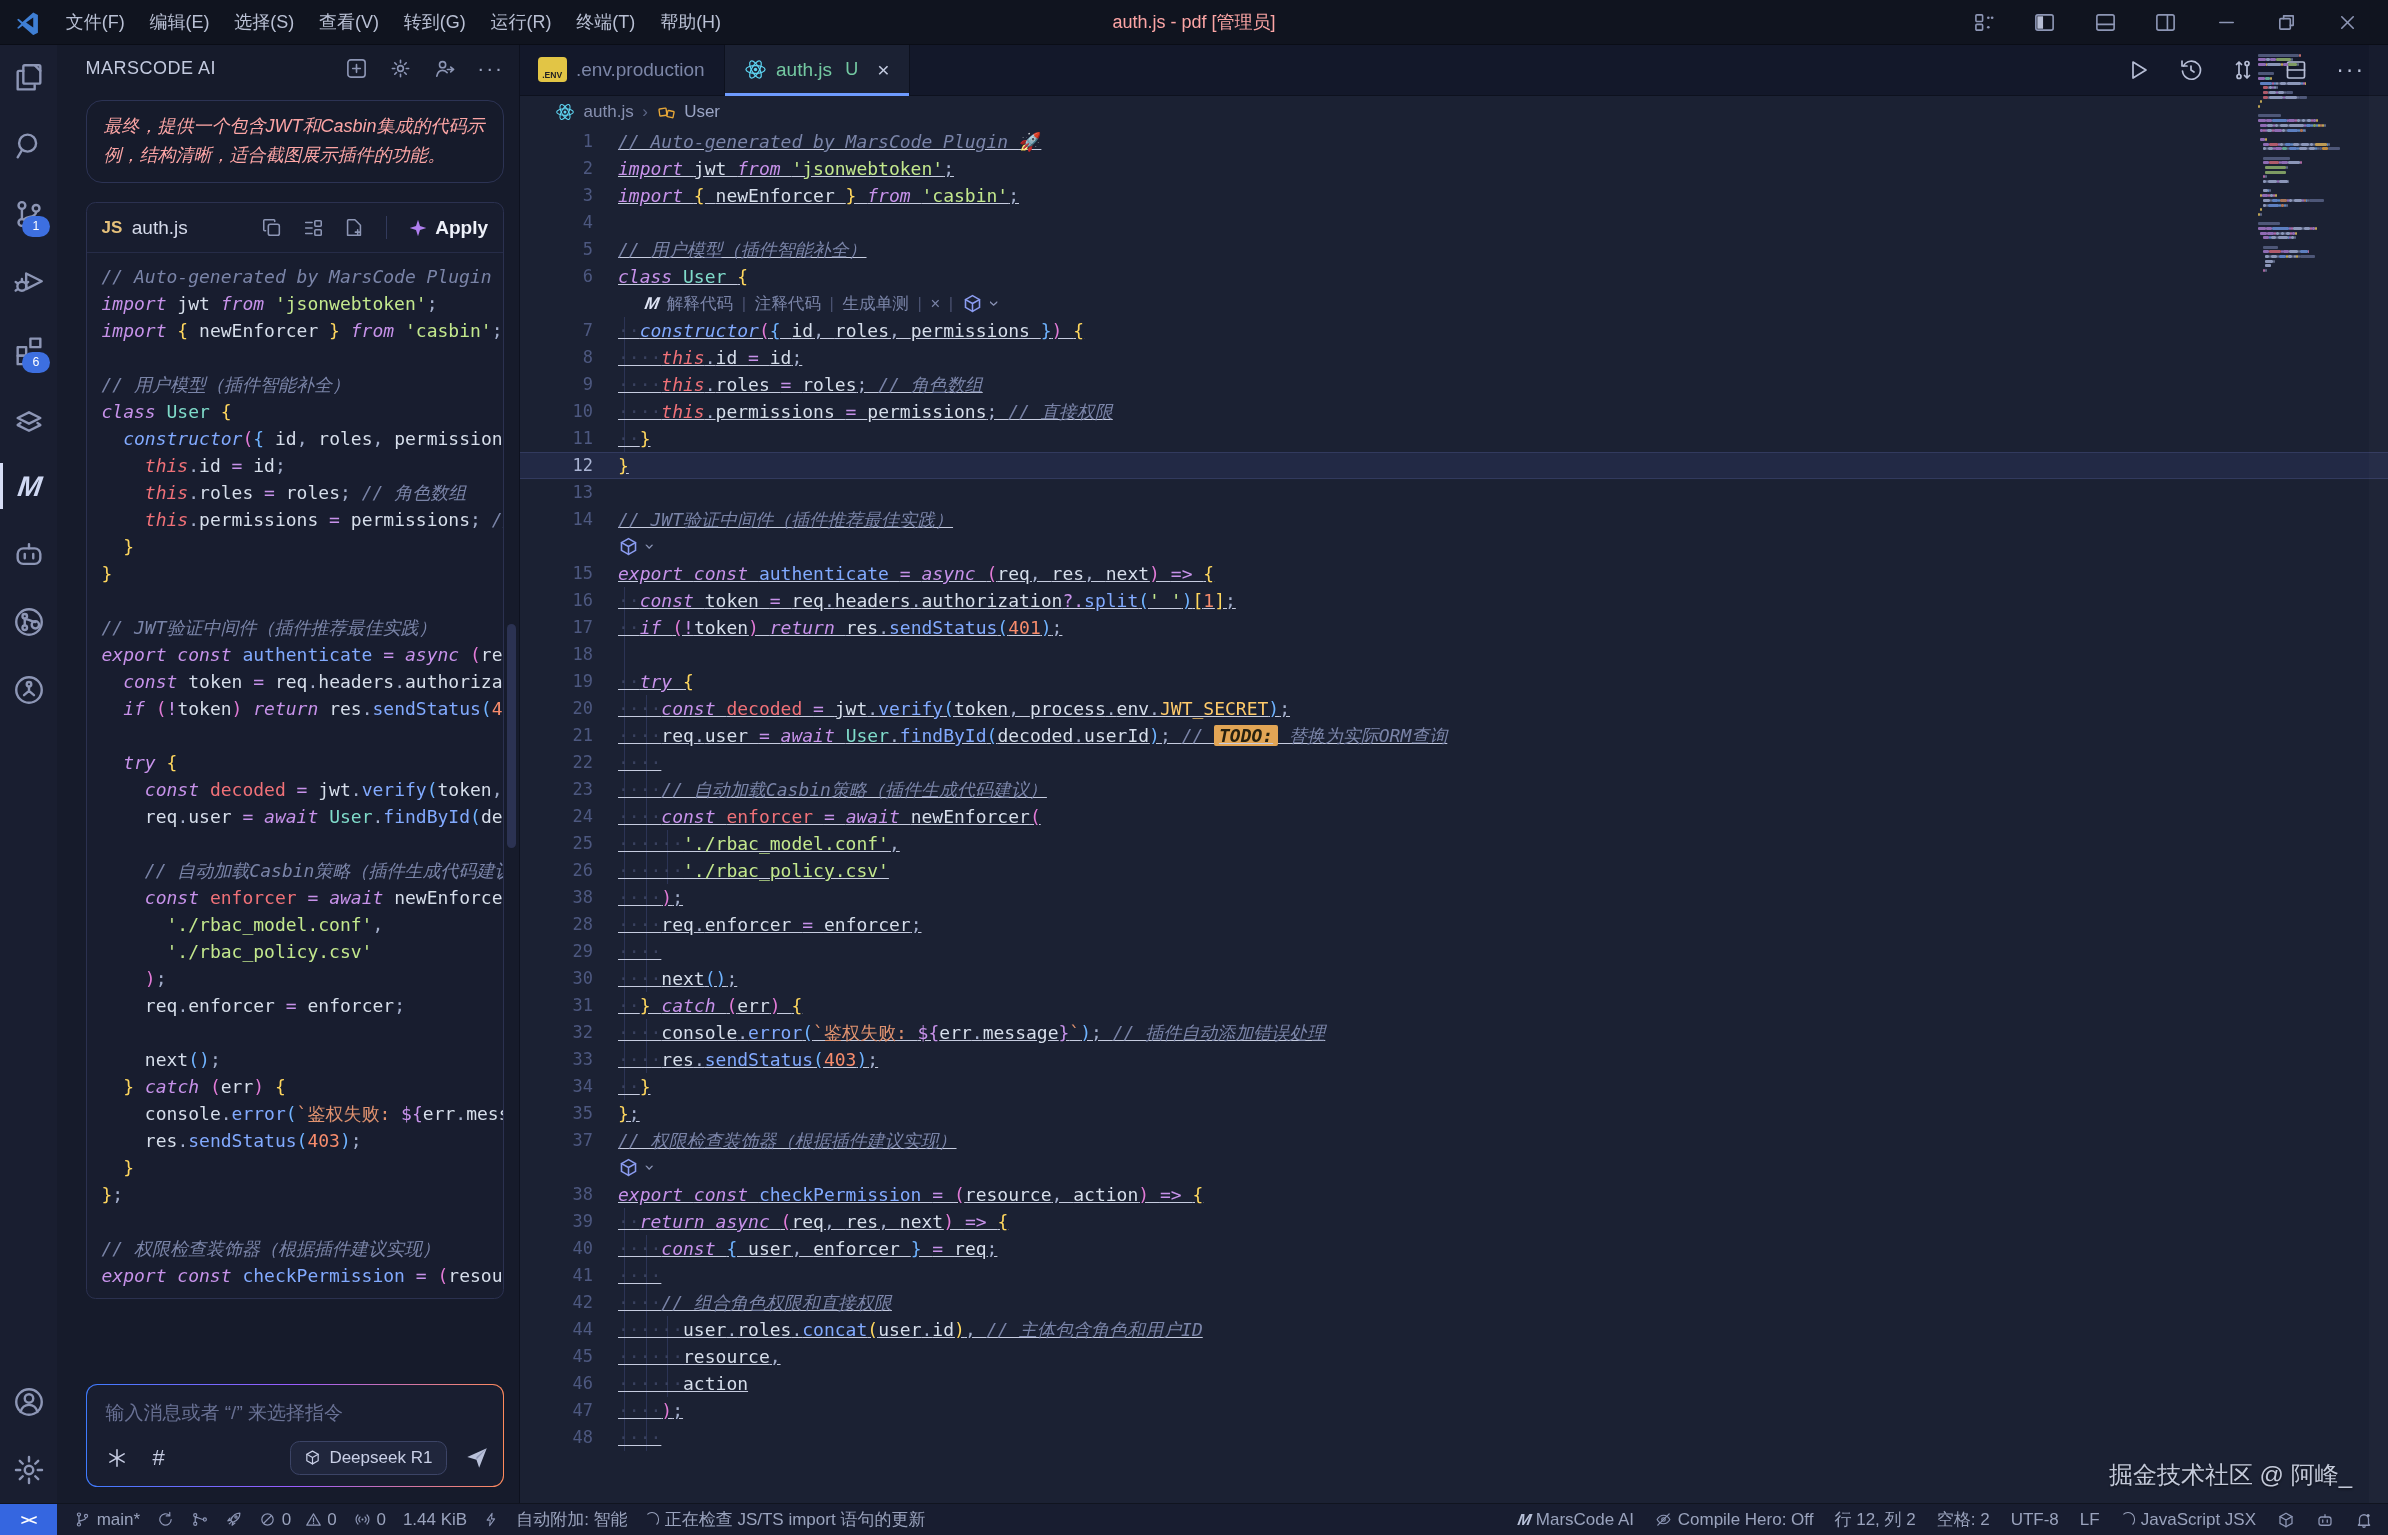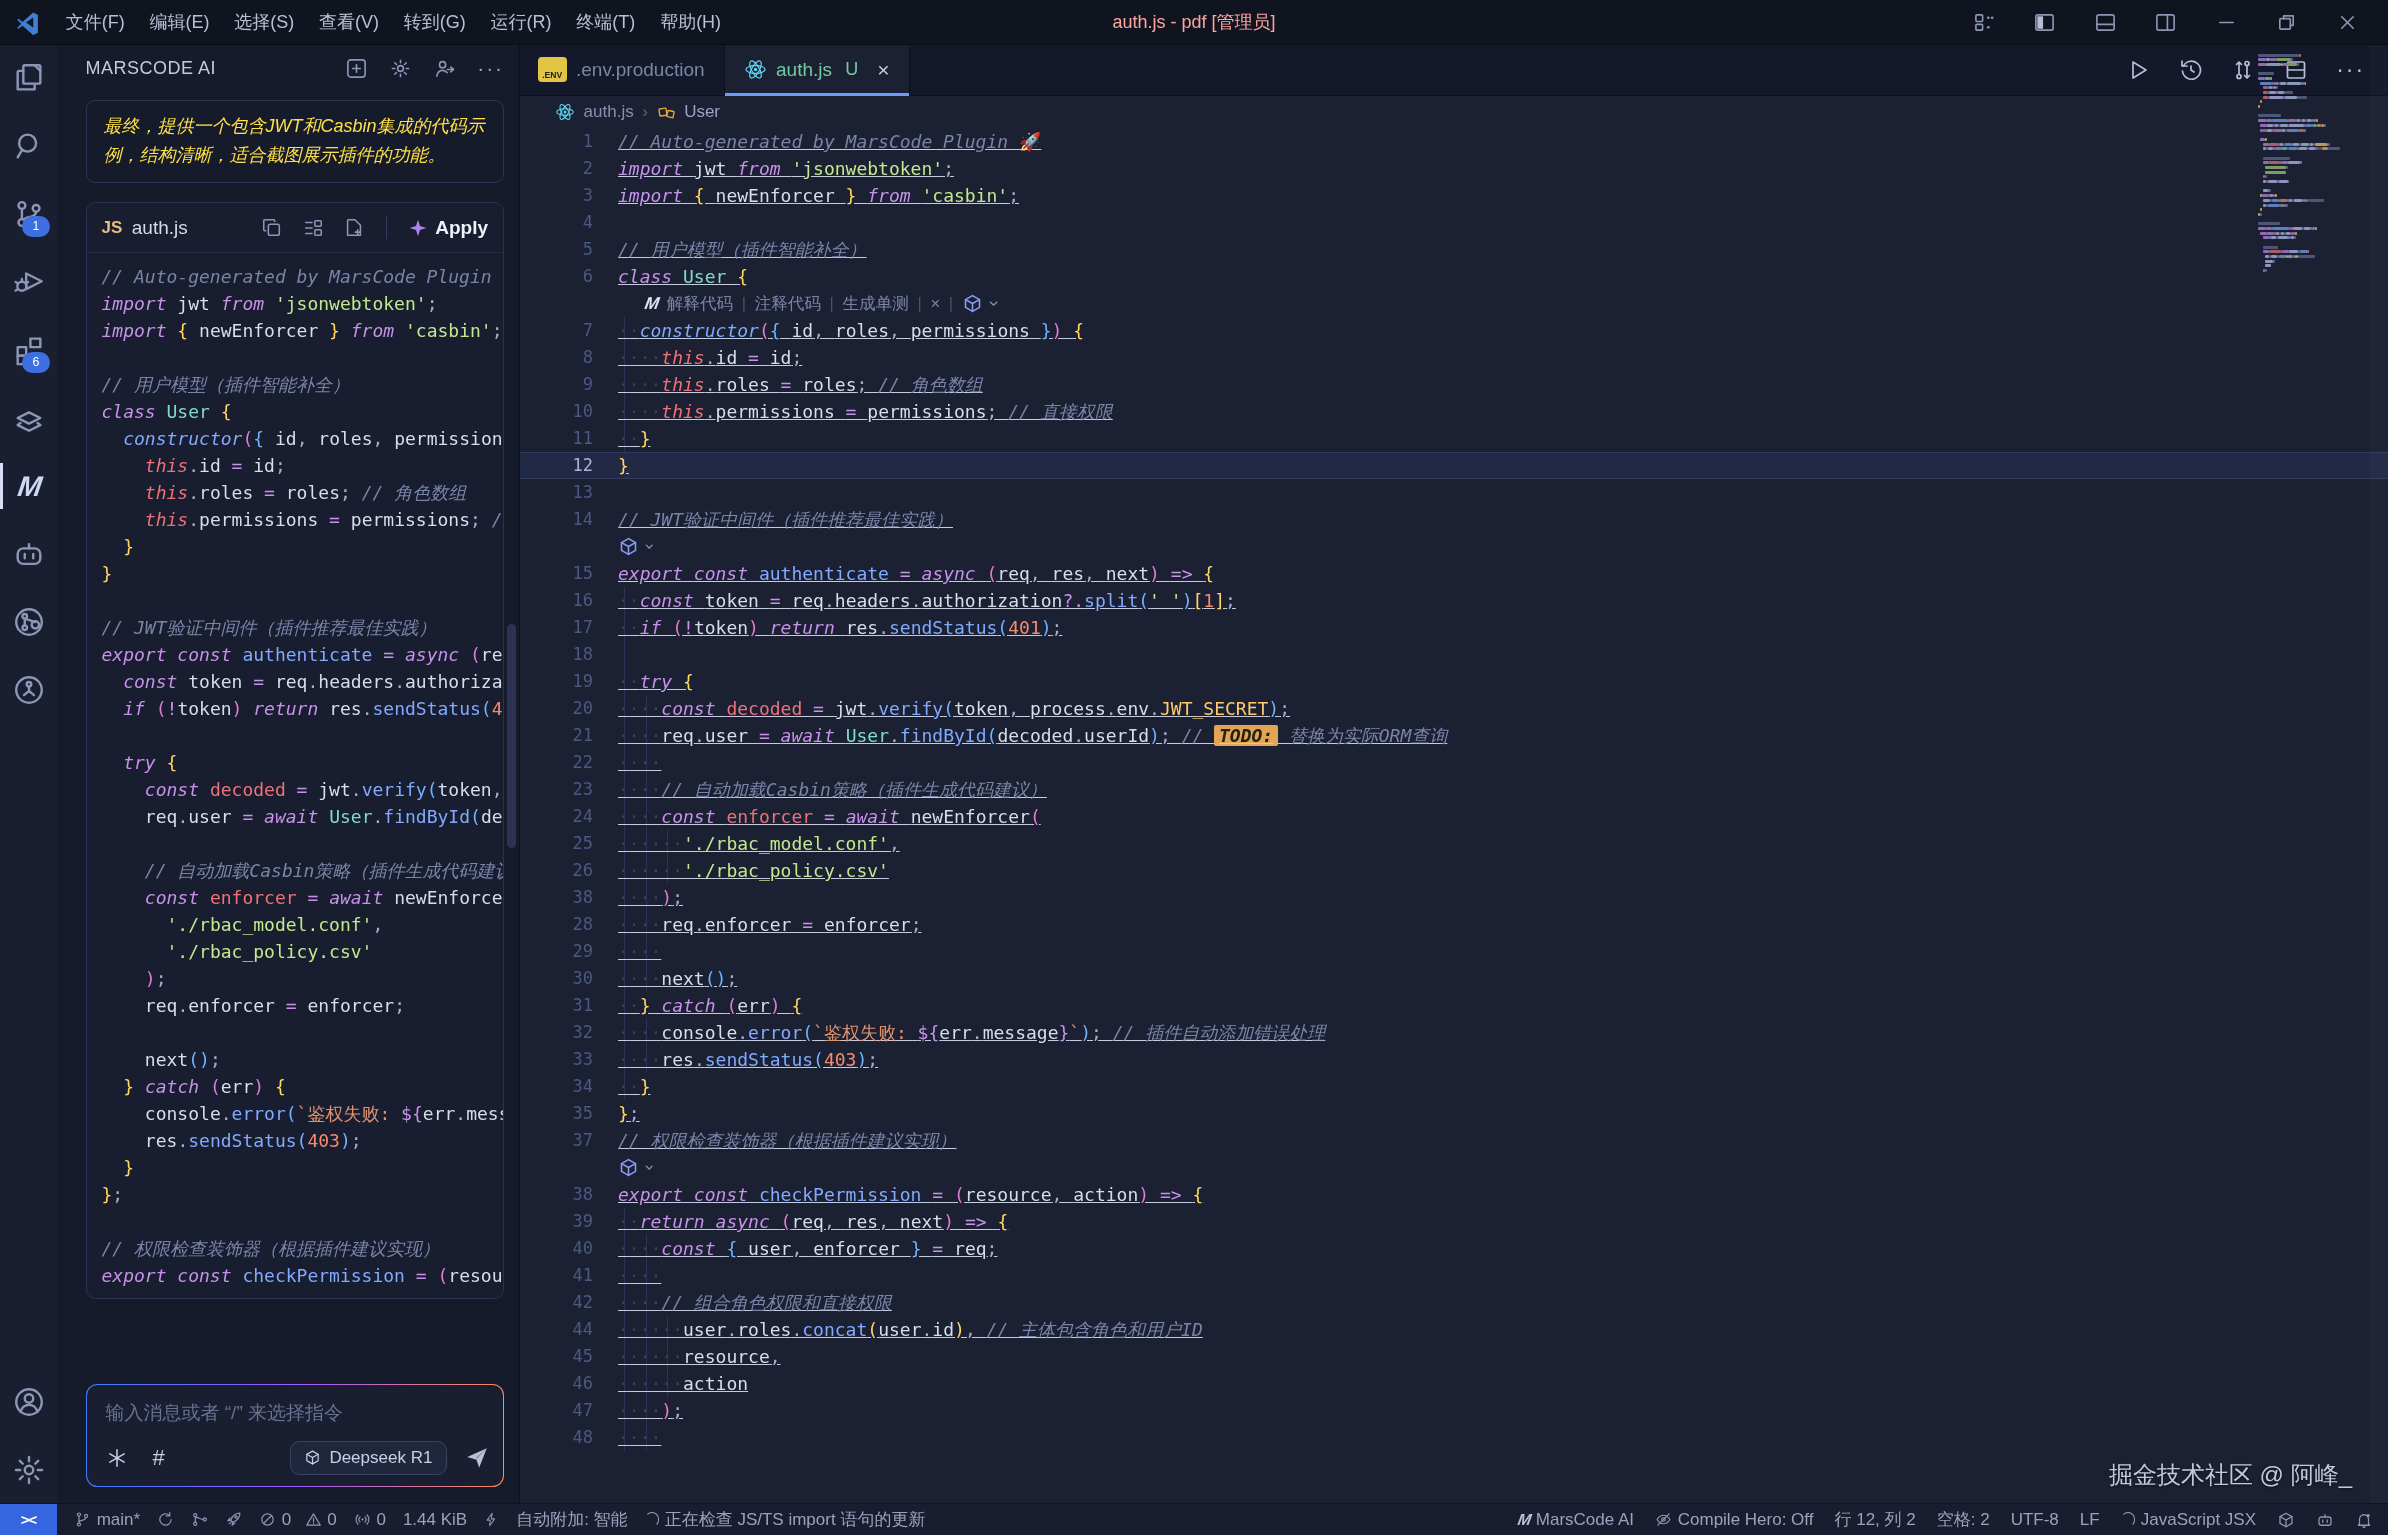--- a/index.html
+++ b/index.html
@@ -26,22 +26,22 @@
              color:#fff;font-size:12.4px;display:flex;align-items:center;justify-content:center;padding:0 3.8px;}
   #act-bottom{margin-top:auto;}
   .mlogo-big{font-size:28.5px;font-weight:bold;font-style:italic;color:#cfd8f2;transform:skewX(-8deg);letter-spacing:-1.9px;}
 
   
   #sidebar{position:absolute;left:57px;top:44px;bottom:31px;width:462px;background:#161b2b;
            border-right:1px solid #0d111e;z-index:10;}
   #sb-header{height:48px;display:flex;align-items:center;padding:0 15px 0 28.5px;}
   #sb-title{font-size:18px;letter-spacing:0.5px;color:#c3cadf;}
   #sb-header-icons{margin-left:auto;display:flex;align-items:center;gap:21px;}
-  #sb-bubble{margin:7.6px 15px 0 28.5px;border:1.4px solid #2c3354;border-radius:9px;padding:11.4px 17px;
-             font-size:18px;line-height:29.5px;font-style:italic;color:#fde047;}
+  #sb-bubble{margin:7.6px 15px 0 28.5px;border:1.4px solid #2c3354;border-radius:16px;padding:11.4px 17px;
+             font-size:18px;line-height:29.5px;font-style:italic;color:#fca5a5;}
   #sb-message{margin:19px 15px 0 28.5px;font-size:20px;line-height:35px;color:#d9ddec;}
   #sb-card{margin:19px 15px 0 28.5px;border:1.4px solid #2b3150;border-radius:9.5px;background:#181d2f;overflow:hidden;}
   #sb-card-header{height:49px;display:flex;align-items:center;padding:0 15px;border-bottom:1px solid #262c48;}
   #sb-lang{color:#e5c07b;font-weight:bold;font-size:17px;}
   #sb-filename{color:#d5daea;font-size:19px;margin-left:9.5px;}
   #sb-card-icons{margin-left:auto;display:flex;align-items:center;gap:19px;}
   #sb-card-sep{width:1px;height:23px;background:#323a5c;margin:0 1.9px;}
   #sb-apply{display:flex;align-items:center;gap:7.6px;font-size:19px;font-weight:bold;color:#eef1fa;cursor:pointer;}
   #sb-code{padding:9.5px 0 9.5px 15px;font-family:"DejaVu Sans Mono",monospace;font-size:18px;white-space:pre;overflow:hidden;}
   #sb-code .srow{height:27px;line-height:27px;}

